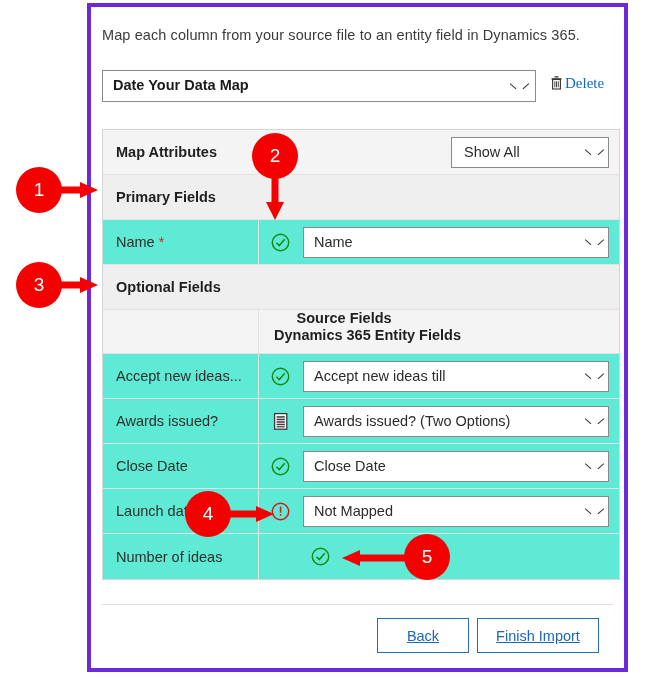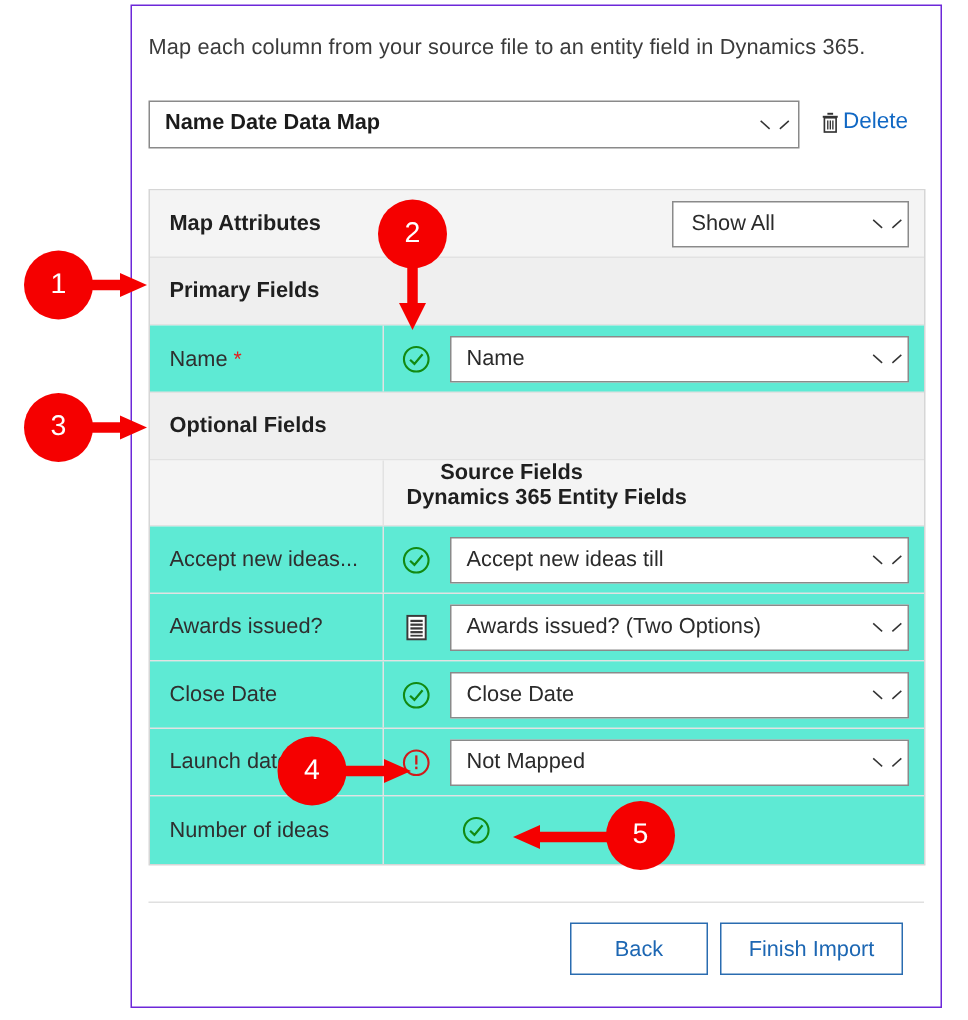--- a/index.html
+++ b/index.html
@@ -15,21 +15,21 @@
     overflow: hidden;
   }
 
   
   #panel {
     position: absolute;
     left: 87px;
     top: 3px;
     width: 541px;
     height: 669px;
-    border: 1px solid #6d28d9;
+    border: 4px solid #6d28d9;
     background: #ffffff;
     box-sizing: border-box;
   }
 
   #intro-text {
     position: absolute;
     left: 11px;
     top: 20px;
     font-size: 14.5px;
     color: #3b3b3b;
@@ -80,22 +80,23 @@
   .chev::before { left: 0px; transform: rotate(42deg); transform-origin: left center; }
   .chev::after  { left: 11px; transform: rotate(-42deg); transform-origin: right center; }
 
   #map-name-select .chev { right: 14px; top: 11px; }
 
   #delete-link {
     position: absolute;
     left: 448px;
     top: 5px;
     display: flex;
-    align-items: flex-end;
+    align-items: flex-start;
     gap: 2px;
+    font-family: Liberation Serif, serif;
   }
   #trash-icon {
     position: relative;
     width: 13px;
     height: 15px;
   }
   #trash-icon svg { display:block; }
   #delete-label {
     font-size: 15px;
     color: #1168c4;
@@ -233,20 +234,21 @@
     border: 1px solid #2a6cb0;
     background: #fff;
     color: #1d67b3;
     font-size: 14.5px;
     font-family: "Liberation Sans", sans-serif;
     display: flex;
     align-items: center;
     justify-content: center;
     box-sizing: border-box;
     cursor: pointer;
+    text-decoration: underline;
   }
   #btn-back { right: 144px; width: 92px; }
   #btn-finish { right: 14px; width: 122px; }
 
   
   .badge {
     position: absolute;
     border-radius: 50%;
     background: #f50000;
     color: #ffffff;
@@ -273,21 +275,21 @@
 </style>
 </head>
 <body>
 
 <div id="panel">
 
   <div id="intro-text">Map each column from your source file to an entity field in Dynamics 365.</div>
 
   <div id="map-name-row">
     <div id="map-name-select">
-      <span class="sel-text">Name Date Data Map</span>
+      <span class="sel-text">Date Your Data Map</span>
       <span class="chev"></span>
     </div>
     <div id="delete-link">
       <span id="trash-icon">
         <svg width="13" height="15" viewBox="0 0 13 15">
           <rect x="1.5" y="3.2" width="10" height="1.3" fill="#333"></rect>
           <rect x="4.6" y="1.2" width="3.8" height="1.3" fill="#333"></rect>
           <rect x="2.6" y="4.5" width="7.8" height="9.5" fill="none" stroke="#333" stroke-width="1.1"></rect>
           <rect x="4.4" y="6.3" width="0.9" height="6" fill="#333"></rect>
           <rect x="6.1" y="6.3" width="0.9" height="6" fill="#333"></rect>

